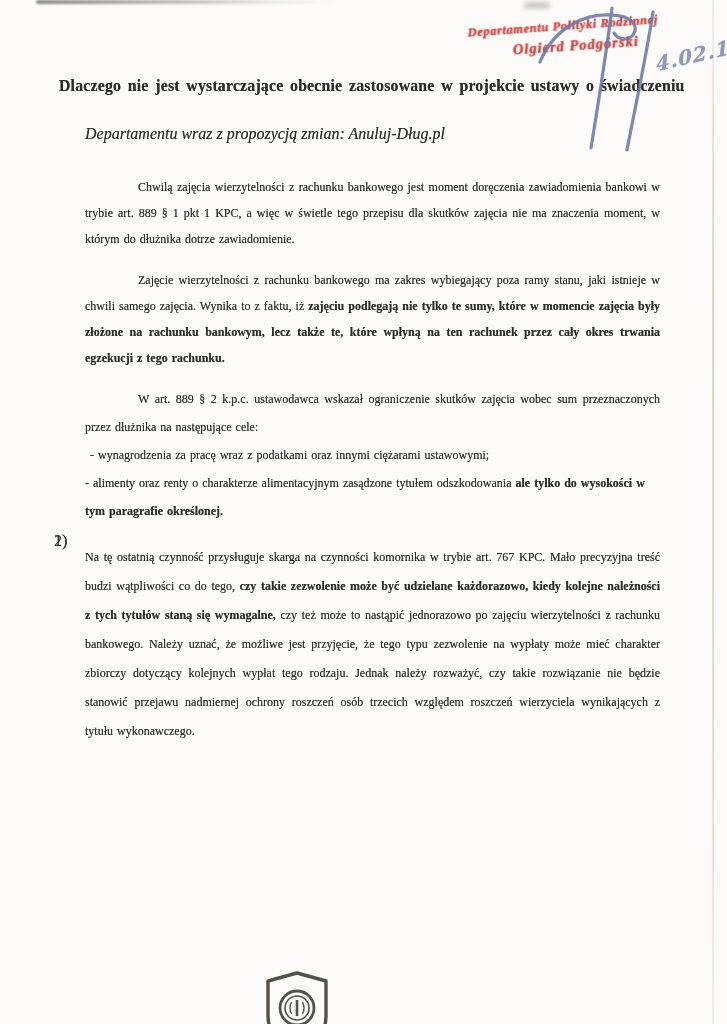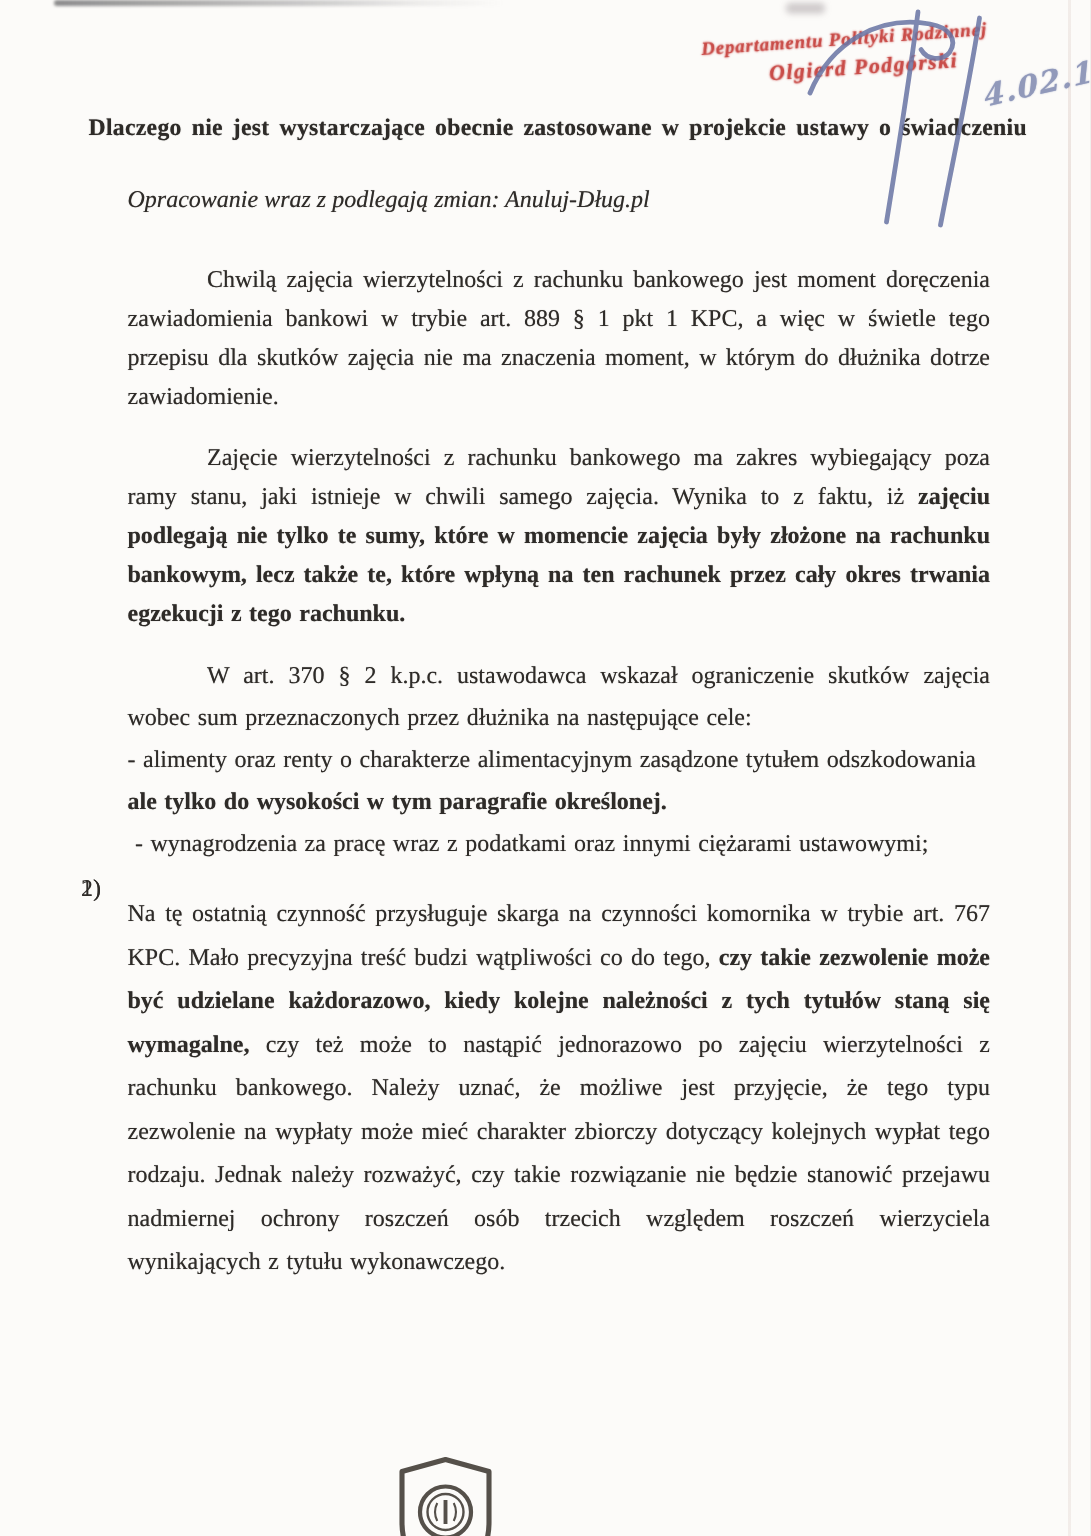--- a/index.html
+++ b/index.html
@@ -65,21 +65,21 @@
   }
   .doc-title div{white-space:nowrap;}
   .subtitle{
     margin-top:20px;
     font-style:italic;
     font-size:16px;line-height:28px;
     text-shadow:0 0 .5px rgba(46,43,40,.6);
   }
   .para{
     text-align:justify;
-    font-size:16px;
+    font-size:12px;
     text-shadow:0 0 .5px rgba(46,43,40,.6);
     word-spacing:1px;
   }
   .indent{text-indent:53px;}
   .p1{margin-top:26px;line-height:26px;}
   .p2{margin-top:15px;line-height:26px;}
   .p3{margin-top:14px;line-height:28px;}
   .dash-line{text-align:left;}
   .dash1{padding-left:5px;}
   .bold-heading{
@@ -127,30 +127,30 @@
       <path d="M70 62 C84 28, 116 10, 150 16 C162 18, 169 26, 163 35 C158 41, 148 40, 144 33"></path>
     </g>
   </svg>
 
   <div class="hand-date">4.02.16</div>
 
   <div class="doc-title">
     <div>Dlaczego nie jest wystarczające obecnie zastosowane w projekcie ustawy o świadczeniu</div>
   </div>
 
-  <div class="subtitle">Opracowanie wraz z podlegają zmian: Anuluj-Dług.pl</div>
+  <div class="subtitle">Departamentu wraz z propozycją zmian: Anuluj-Dług.pl</div>
 
   <div class="para indent p1">Chwilą zajęcia wierzytelności z rachunku bankowego jest moment doręczenia zawiadomienia bankowi w trybie art. 889 § 1 pkt 1 KPC, a więc w świetle tego przepisu dla skutków zajęcia nie ma znaczenia moment, w którym do dłużnika dotrze zawiadomienie.</div>
 
   <div class="para indent p2"><span>Zajęcie wierzytelności z rachunku bankowego ma zakres wybiegający poza ramy stanu, jaki istnieje w chwili samego zajęcia. Wynika to z faktu, iż </span><b>zajęciu podlegają nie tylko te sumy, które w momencie zajęcia były złożone na rachunku bankowym, lecz także te, które wpłyną na ten rachunek przez cały okres trwania egzekucji z tego rachunku.</b></div>
 
   <div class="para p3">
-    <div class="indent">W art. 370 § 2 k.p.c. ustawodawca wskazał ograniczenie skutków zajęcia wobec sum przeznaczonych przez dłużnika na następujące cele:</div>
+    <div class="indent">W art. 889 § 2 k.p.c. ustawodawca wskazał ograniczenie skutków zajęcia wobec sum przeznaczonych przez dłużnika na następujące cele:</div>
+    <div class="dash-line dash1">- wynagrodzenia za pracę wraz z podatkami oraz innymi ciężarami ustawowymi;</div>
     <div class="dash-line"><span>- alimenty oraz renty o charakterze alimentacyjnym zasądzone tytułem odszkodowania  </span><b>ale tylko do wysokości w tym paragrafie określonej.</b></div>
-    <div class="dash-line dash1">- wynagrodzenia za pracę wraz z podatkami oraz innymi ciężarami ustawowymi;</div>
   </div>
 
 
   <div class="num-list">
     <div class="list-item">
       <span class="num">1)</span>
     </div>
     <div class="list-item">
       <span class="num">2)</span>
     </div>

